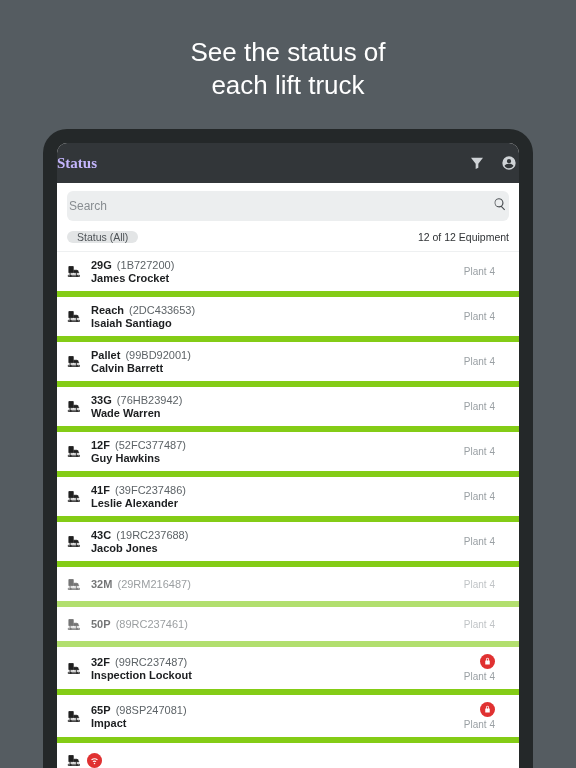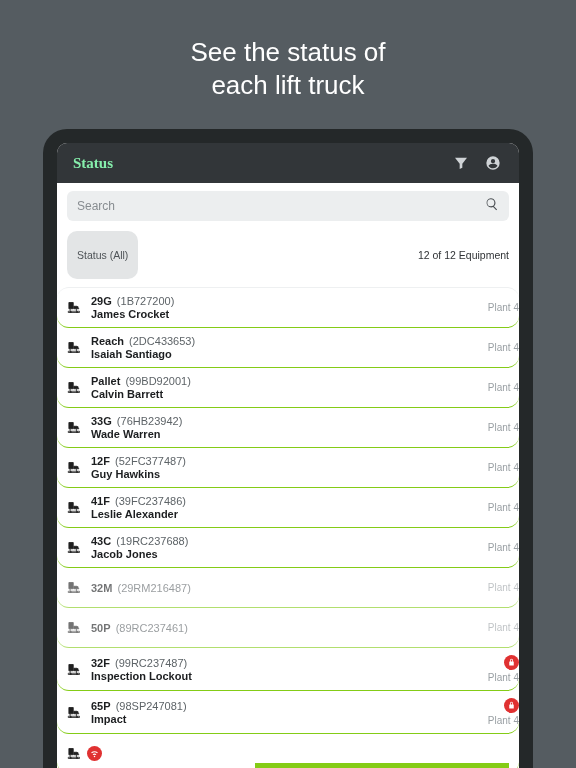--- a/index.html
+++ b/index.html
@@ -1,33 +1,33 @@
 <!DOCTYPE html>
 <html><head>
 <meta charset="utf-8">
 <style>
   * { margin:0; padding:0; box-sizing:border-box; -webkit-font-smoothing:antialiased; }
   body { width:576px; height:768px; background:#555c61; font-family:-apple-system,BlinkMacSystemFont,"Segoe UI",Helvetica,Arial,sans-serif; overflow:hidden; }
   .promo-title { text-align:center; color:#fff; font-size:26px; font-weight:500; line-height:1.25; padding:36px 12px 28px; }
   .tablet { width:490px; height:640px; margin:0 auto; background:#242829; border-radius:24px 24px 0 0; padding:14px 14px 0; overflow:hidden; }
   .screen { width:100%; height:100%; background:#fff; border-radius:10px 10px 0 0; overflow:hidden; display:flex; flex-direction:column; }
-  .app-header { background:#323639; color:#86efac; display:flex; align-items:center; padding:10px 16px; }
+  .app-header { background:#323639; color:#c4b5fd; display:flex; align-items:center; padding:10px 0; }
   .app-title { font-size:15px; font-weight:700; flex:1; font-family:Georgia,"Times New Roman",serif; }
   .hdr-icon { width:20px; height:20px; display:flex; align-items:center; justify-content:center; margin-left:12px; }
   .hdr-icon svg { width:16px; height:16px; fill:#cfd3d6; }
   .search-wrap { padding:8px 10px 4px; }
-  .search-bar { background:#eceeef; border-radius:6px; height:30px; display:flex; align-items:center; padding:0 10px; }
+  .search-bar { background:#eceeef; border-radius:6px; height:30px; display:flex; align-items:center; padding:0 2px; }
   .search-input { flex:1; border:none; background:transparent; outline:none; font-size:12px; color:#6b7176; }
   .search-input::placeholder { color:#888d91; }
   .search-glass svg { width:14px; height:14px; fill:#4a4e52; }
   .filter-row { display:flex; align-items:center; padding:6px 10px 8px; }
-  .chip { background:#e3e5e6; color:#4e5357; font-size:10.5px; padding:18px 10px; border-radius:10px; }
+  .chip { background:#e3e5e6; color:#4e5357; font-size:10.5px; padding:0 10px; border-radius:10px; }
   .count { margin-left:auto; font-size:10.5px; color:#303336; }
   .list { flex:1; overflow:hidden; }
-  .row { display:flex; align-items:center; padding:7px 0 7px 4px; border-bottom:1px solid #84cc16; min-height:40px;border-radius:12px; }
+  .row { display:flex; align-items:center; padding:7px 24px 7px 4px; border-bottom:6px solid #84cc16; min-height:40px; }
   .row.top-sep { border-top:1px solid #eef0f1; }
   .row.dim { opacity:.62; }
   .rowicon { width:26px; display:flex; justify-content:center; }
   .rowicon svg { width:15px; height:15px; fill:#1f1f1f; }
   .rowtext { flex:1; padding-left:4px; }
   .line1 { font-size:11px; color:#1c1e20; }
   .l1-name { font-weight:700; }
   .l1-id { font-weight:400; color:#5d6367; margin-left:2px; }
   .line2 { font-size:11px; font-weight:700; color:#1c1e20; margin-top:1px; }
   .rowmeta { text-align:right; display:flex; flex-direction:column; align-items:flex-end; gap:2px; }

